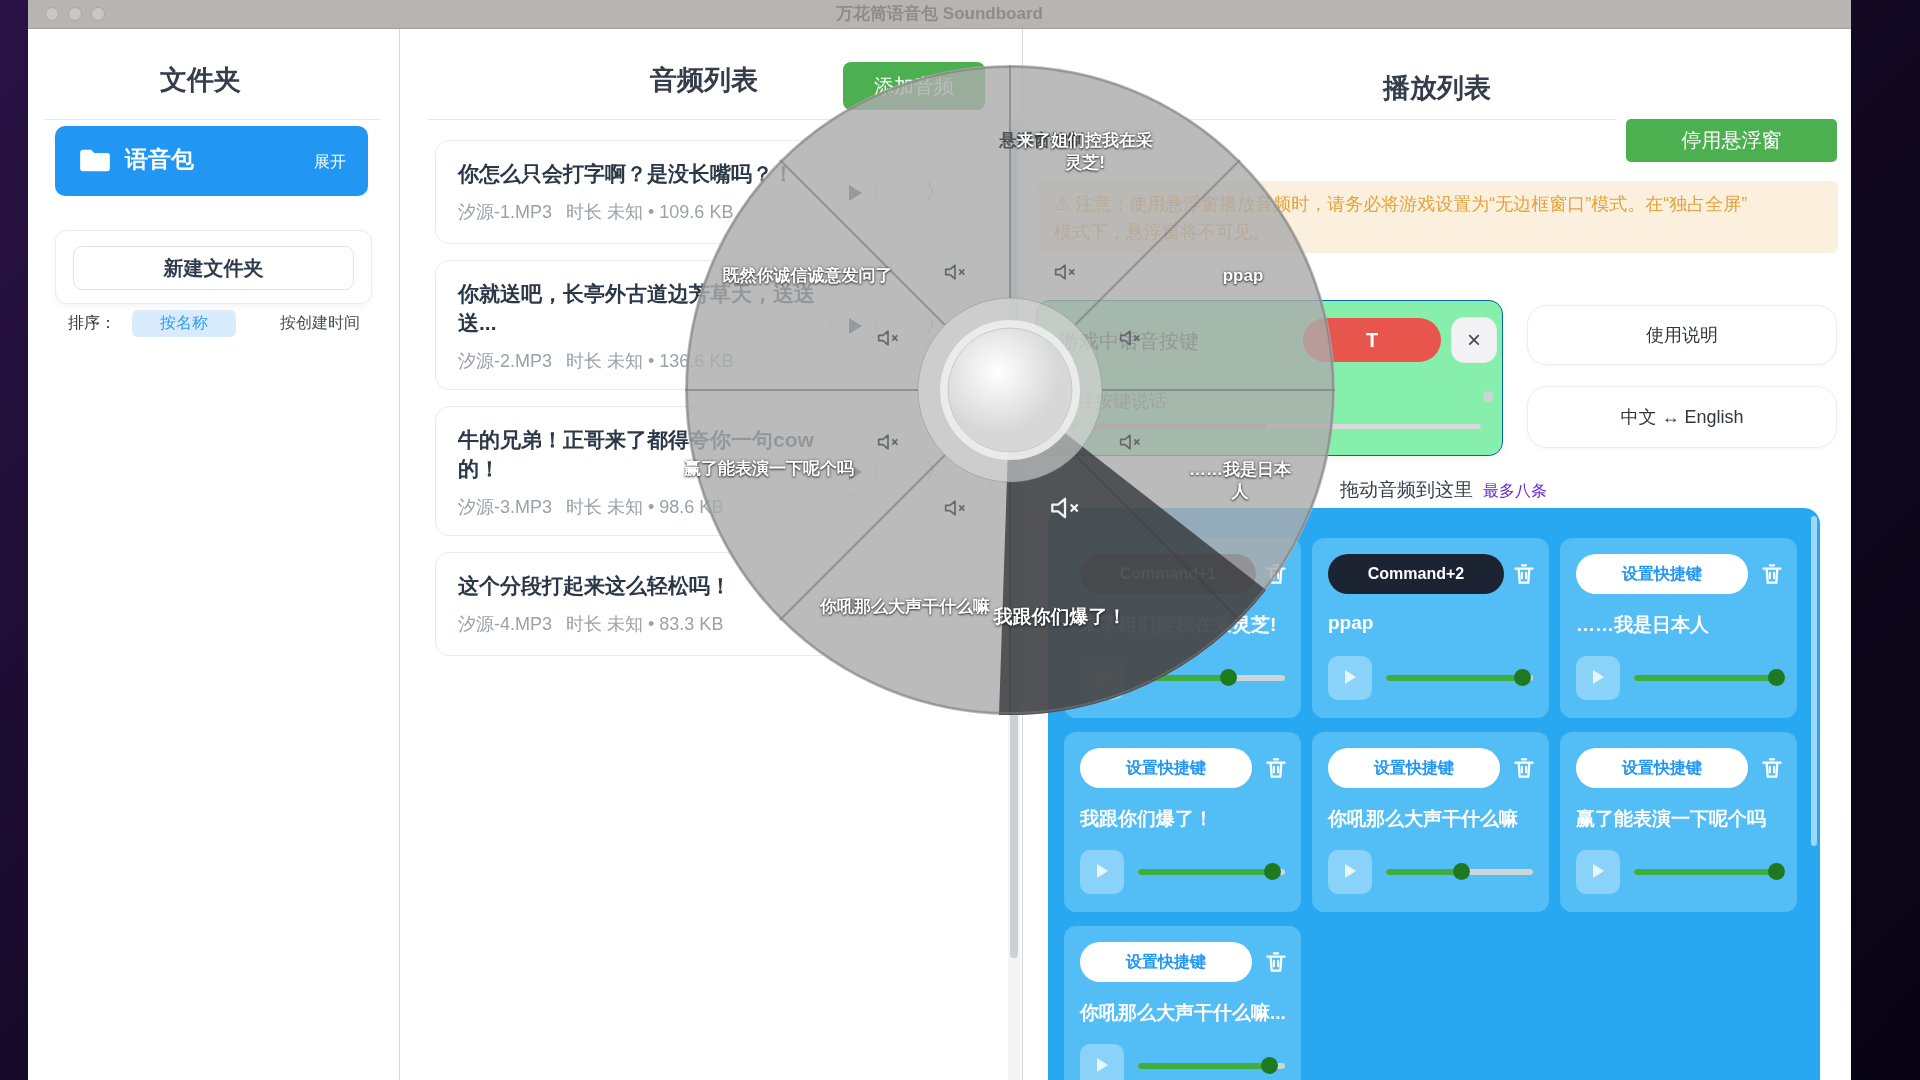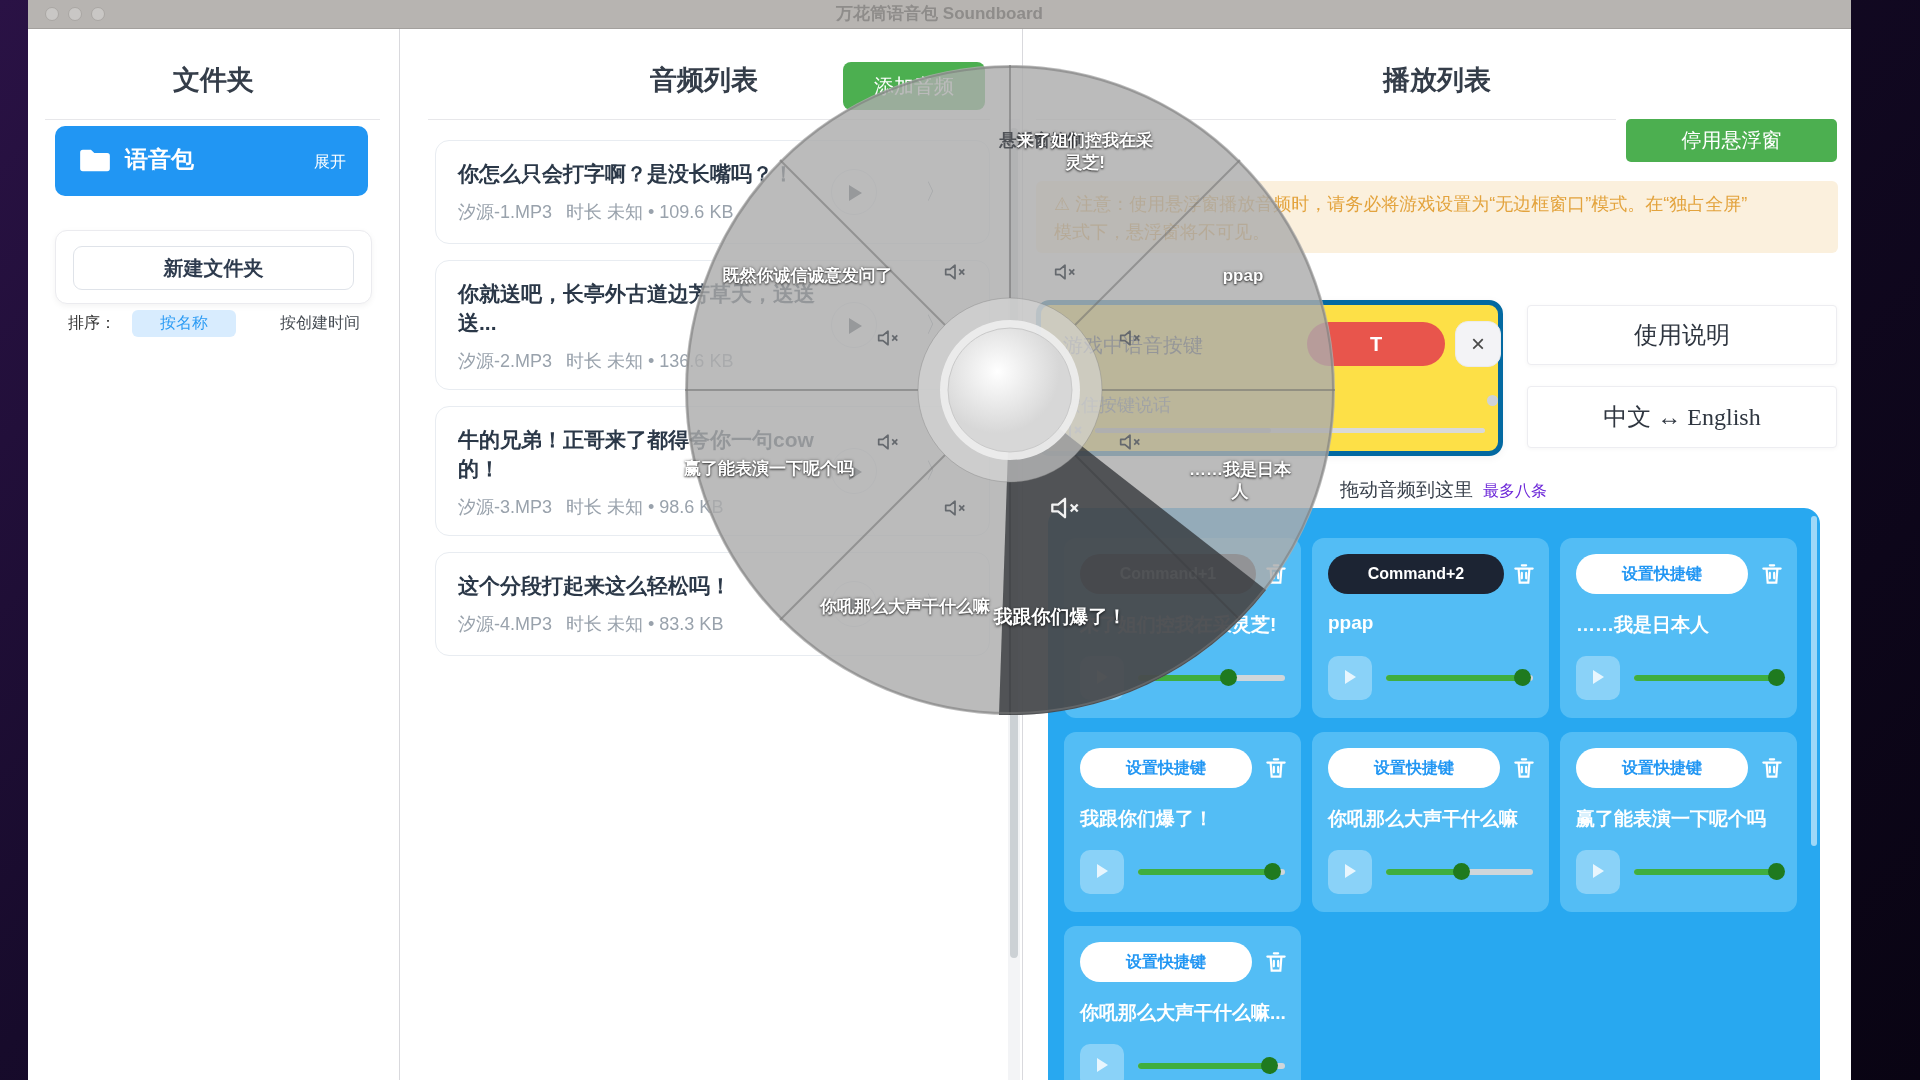--- a/index.html
+++ b/index.html
@@ -33,30 +33,30 @@
   .ai-meta{margin-top:12px;font-size:18px;color:#99a2ac;}
   .ai-meta .ai-info{margin-left:14px;}
   .ai-play{position:absolute;right:112px;top:50%;transform:translateY(-50%);width:46px;height:46px;border-radius:50%;background:#fff;border:1.5px solid #e1e6ec;cursor:pointer;}
   .ai-play .tri{position:absolute;left:17px;top:15px;width:0;height:0;border-left:13px solid #39424e;border-top:8px solid transparent;border-bottom:8px solid transparent;}
   .ai-chev{position:absolute;right:42px;top:50%;transform:translateY(-50%);font-size:22px;color:#97a1ac;cursor:pointer;}
   .mid-scroll{position:absolute;left:1008px;top:119px;width:12px;bottom:0;background:#f3f4f6;z-index:2;}
   .mid-thumb{position:absolute;left:2px;top:9px;width:8px;height:830px;border-radius:4px;background:#ccd1d5;}
   
   .stop-btn{position:absolute;left:1626px;top:119px;width:211px;height:43px;background:#4caf50;border:none;border-radius:5px;color:#fff;font-size:20px;font-family:inherit;z-index:3;cursor:pointer;}
   .warnbox{position:absolute;left:1036px;top:181px;width:802px;height:72px;background:#fbf0dd;border-radius:6px;box-sizing:border-box;padding:9px 18px;z-index:2;font-size:18px;line-height:28px;color:#e3a33d;}
-  .hotkey-card{position:absolute;left:1036px;top:300px;width:467px;height:156px;background:#fde047;border:5px solid #0369a1;border-radius:14px;box-shadow:0 2px 8px rgba(0,0,0,.05);box-sizing:border-box;z-index:2;}
+  .hotkey-card{position:absolute;left:1036px;top:300px;width:467px;height:156px;background:#86efac;border:1px solid #0369a1;border-radius:14px;box-shadow:0 2px 8px rgba(0,0,0,.05);box-sizing:border-box;z-index:2;}
   .hk-label{position:absolute;left:22px;top:27px;font-size:20px;color:#2f3640;}
   .hk-key{position:absolute;left:266px;top:17px;width:138px;height:44px;background:#e8554c;border:none;border-radius:22px;color:#fff;font-weight:700;font-size:20px;font-family:inherit;cursor:pointer;}
   .hk-clear{position:absolute;left:414px;top:16px;width:46px;height:46px;background:#f3f3f6;border:1px solid #ebebee;border-radius:13px;font-size:24px;color:#4a4a4a;line-height:1;cursor:pointer;}
   .ptt-label{position:absolute;left:22px;top:88px;font-size:18px;color:#6d7883;}
   .ptt-dot{position:absolute;left:446px;top:90px;width:11px;height:11px;border-radius:50%;background:#ced3d9;}
   .vol-ico{position:absolute;left:16px;top:114px;width:26px;height:22px;}
   .vol-track{position:absolute;left:54px;top:123px;width:390px;height:5px;border-radius:3px;background:#d9d9d9;}
   .vol-fill{position:absolute;left:0;top:0;height:5px;width:45%;border-radius:3px;background:#bdbdbd;}
-  .side-btn{position:absolute;left:1527px;width:310px;background:#fff;border:1px solid #ededf1;border-radius:4px;box-shadow:0 1px 4px rgba(0,0,0,.04);font-size:24px;color:#2f3640;font-family:Liberation Serif, serif;z-index:2;cursor:pointer;}
+  .side-btn{position:absolute;left:1527px;width:310px;background:#fff;border:1px solid #ededf1;border-radius:20px;box-shadow:0 1px 4px rgba(0,0,0,.04);font-size:18px;color:#2f3640;font-family:Liberation Sans, sans-serif;z-index:2;cursor:pointer;}
   .help-btn{top:305px;height:60px;}
   .lang-btn{top:386px;height:62px;}
   .drop-hint{position:absolute;left:1340px;top:477px;font-size:19px;color:#3a424d;z-index:2;}
   .drop-hint .lim{color:#6d28d9;margin-left:10px;font-size:16px;}
   
   .grid{position:absolute;left:1048px;top:508px;width:772px;height:572px;background:#28a8f0;border-radius:16px 16px 0 0;overflow:hidden;z-index:2;}
   .grid-thumb{position:absolute;right:3px;top:8px;width:6px;height:330px;border-radius:3px;background:rgba(255,255,255,.55);}
   .pcard{position:absolute;width:237px;height:180px;background:#53bdf5;border-radius:12px;}
   .pill{position:absolute;left:16px;top:16px;height:40px;border-radius:20px;border:none;font-size:16px;font-weight:700;font-family:inherit;cursor:pointer;}
   .pill.dark{width:176px;background:#1c2433;color:#fff;}
@@ -82,21 +82,21 @@
 
 <div class="window"></div>
 
 <div class="titlebar">
   <span class="tl" style="left:17px"></span>
   <span class="tl" style="left:40px"></span>
   <span class="tl" style="left:63px"></span>
   <span class="wtitle">万花筒语音包 Soundboard</span>
 </div>
 
-<div class="panel-header" style="left:28px;top:62px;width:371px;">文件夹</div>
+<div class="panel-header" style="left:15px;top:62px;width:371px;">文件夹</div>
 <div class="hdiv" style="left:45px;top:119px;width:335px;"></div>
 
 <div class="folder-item">
   <svg class="ficon" viewBox="0 0 24 20">
       <path d="M1 4 q0-2 2-2 h6 l2.5 2.5 H21 q2 0 2 2 V16 q0 2-2 2 H3 q-2 0-2-2 z" fill="#ffffff"></path>
     </svg>
   <span class="flabel">语音包</span>
   <span class="fexpand">展开</span>
 </div>
 
@@ -149,21 +149,21 @@
       </button>
       <span class="ai-chev">〉</span>
     </div>
   </div>
 
 <div class="mid-scroll">
   <div class="mid-thumb"></div>
 </div>
 <div class="vdiv" style="left:1022px;"></div>
 
-<div class="panel-header" style="left:1023px;top:62px;width:828px;">播放列表</div>
+<div class="panel-header" style="left:1023px;top:70px;width:828px;">播放列表</div>
 <div class="hdiv" style="left:1036px;top:119px;width:580px;"></div>
 <button class="stop-btn">停用悬浮窗</button>
 
 <div class="warnbox">
   <span>⚠</span>
   <span>注意：使用悬浮窗播放音频时，请务必将游戏设置为“无边框窗口”模式。在“独占全屏”</span><br>
   <span>模式下，悬浮窗将不可见。</span>
 </div>
 
 <div class="hotkey-card">

